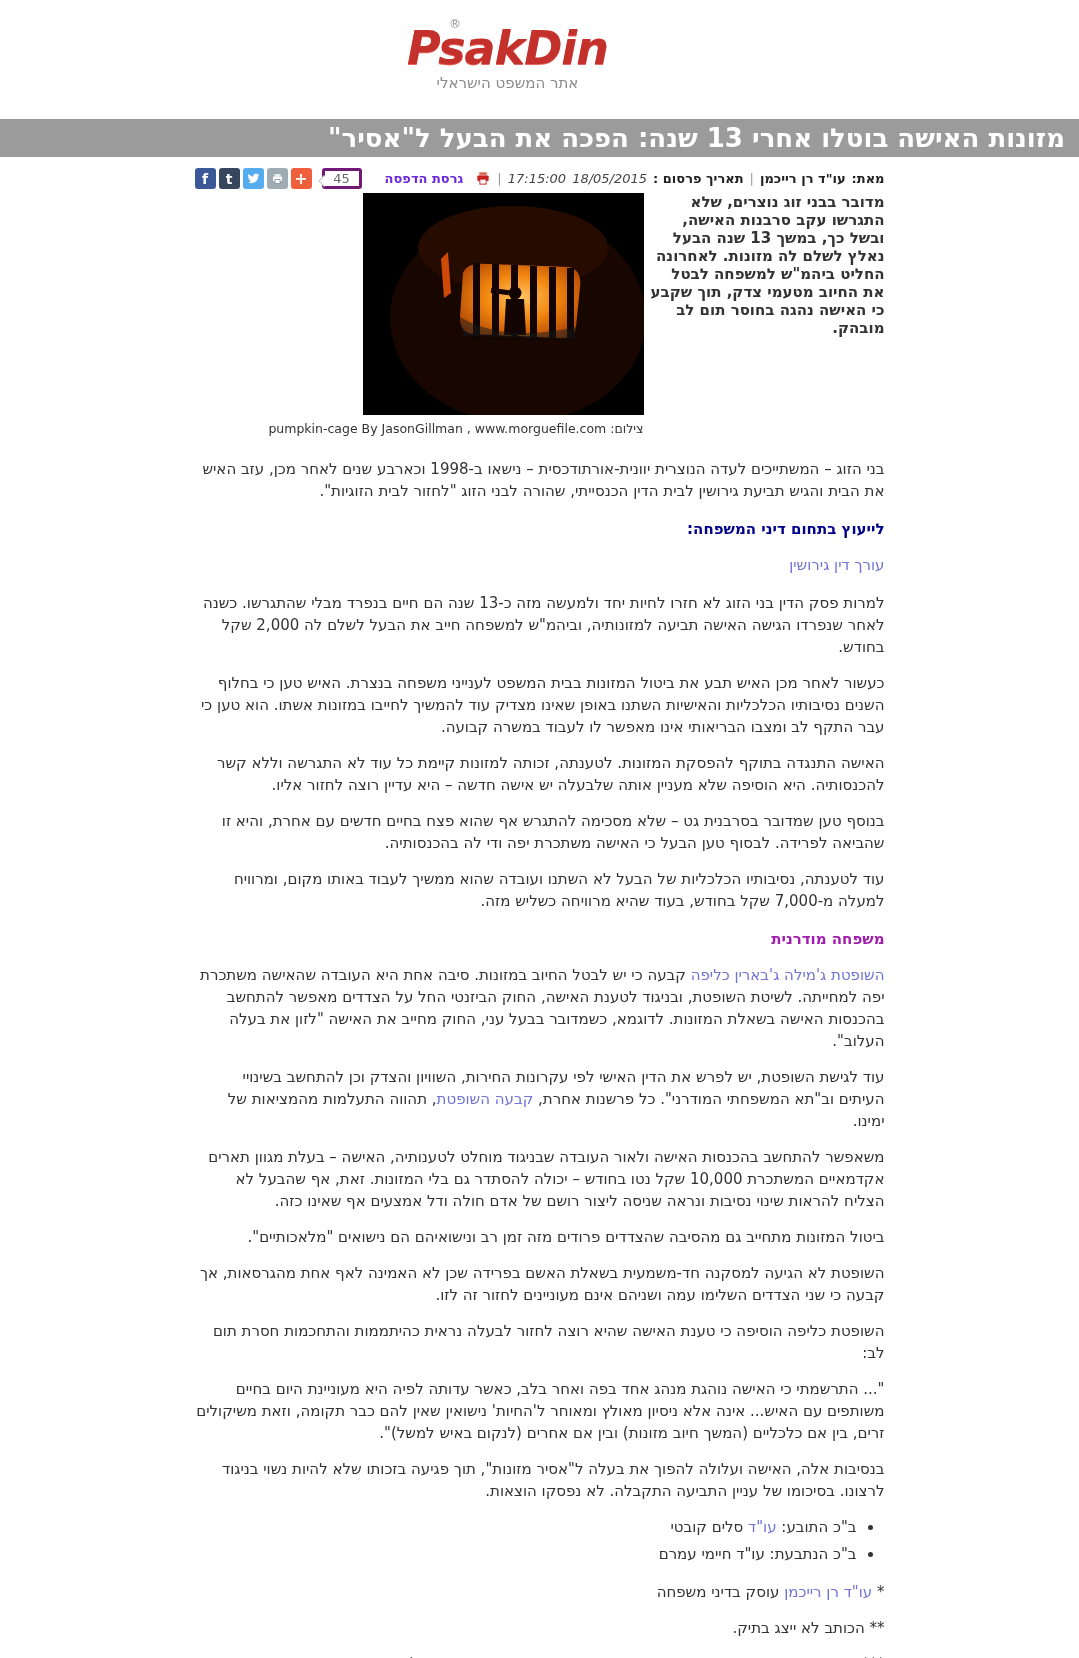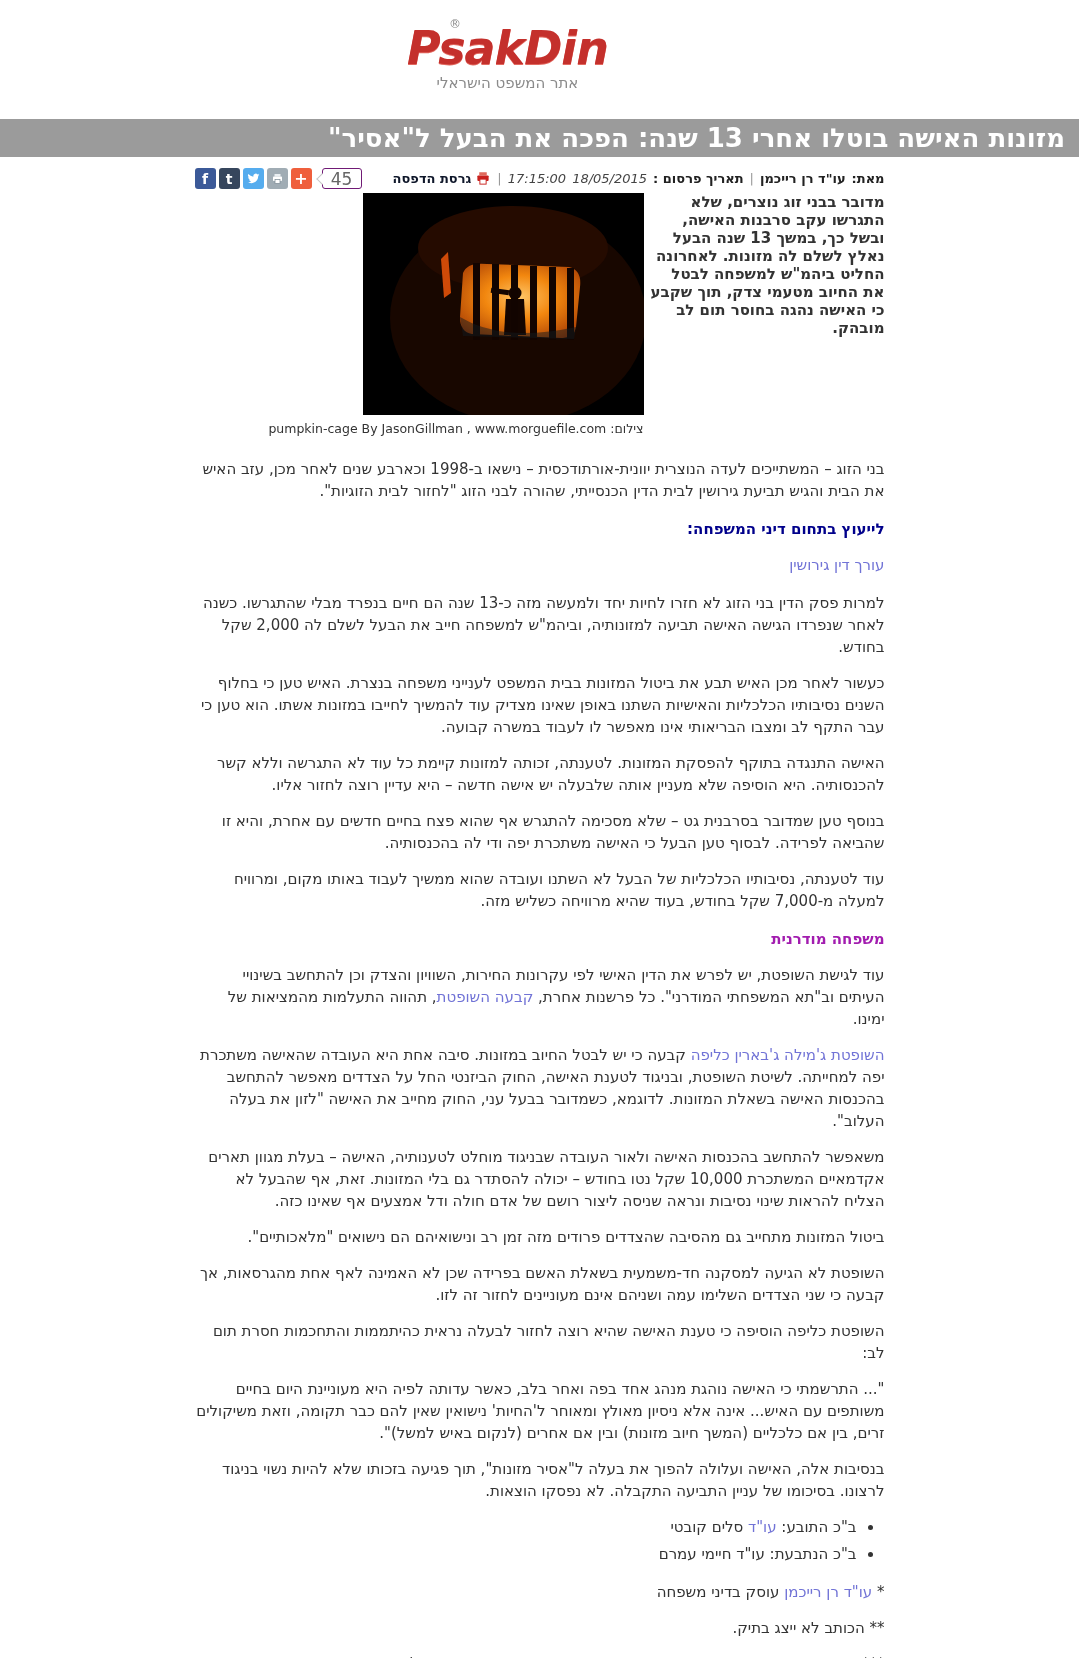--- a/index.html
+++ b/index.html
@@ -23,32 +23,32 @@
   
   .content { width:690px; margin:0 auto; }
 
   
   .byline-row { direction:rtl; display:flex; justify-content:space-between; align-items:center;
                 margin-top:11px; font-size:13px; }
   .byline { display:flex; align-items:center; gap:6px; font-weight:bold; color:#222; }
   .byline .val { font-weight:bold; }
   .byline .date, .byline .time { font-weight:normal; color:#444; direction:ltr;font-style:italic; }
   .sep { color:#999; font-weight:normal; }
-  .print-link { display:flex; align-items:flex-start; gap:4px; color:#0f172a; cursor:pointer; }
+  .print-link { display:flex; align-items:flex-start; gap:12px; color:#6d28d9; cursor:pointer; }
 
   .share-row { display:flex; direction:ltr; gap:3px; align-items:center; }
   .share-btn { width:21px; height:21px; border-radius:3px; display:flex; align-items:center;
                justify-content:center; color:#fff; font-weight:bold; font-size:14px; cursor:pointer; }
   .btn-fb { background:#3b5998; }
   .btn-tb { background:#36465d; }
   .btn-tw { background:#55acee; }
   .btn-pr { background:#a0acb4; }
   .btn-st { background:#ef5f3c; font-size:16px; }
-  .count-box { position:relative; width:40px; height:21px; border:1px solid #701a75; border-radius:3px;
-               background:#fff; color:#666; font-size:17px; display:flex; align-items:center;
+  .count-box { position:relative; width:40px; height:21px; border:3px solid #701a75; border-radius:3px;
+               background:#fff; color:#666; font-size:13px; display:flex; align-items:center;
                justify-content:center; margin-left:7px; }
   .count-box::before { content:""; position:absolute; left:-4.5px; top:6px; width:7px; height:7px;
                background:#fff; border-left:1px solid #c6c6c6; border-bottom:1px solid #c6c6c6;
                transform:rotate(45deg); }
 
   
   article { direction:rtl; text-align:right; font-size:15px; line-height:22px; margin-top:4px;
             color:#333; }
   article p { margin:0 0 14px; }
   .photo { float:left; width:281px; margin:0 5px 2px 168px; }
@@ -175,23 +175,23 @@
       <p class="linkline"><a class="plink">עורך דין גירושין</a></p>
 
       <p>למרות פסק הדין בני הזוג לא חזרו לחיות יחד ולמעשה מזה כ-13 שנה הם חיים בנפרד מבלי שהתגרשו. כשנה לאחר שנפרדו הגישה האישה תביעה למזונותיה, וביהמ"ש למשפחה חייב את הבעל לשלם לה 2,000 שקל בחודש.</p>
       <p>כעשור לאחר מכן האיש תבע את ביטול המזונות בבית המשפט לענייני משפחה בנצרת. האיש טען כי בחלוף השנים נסיבותיו הכלכליות והאישיות השתנו באופן שאינו מצדיק עוד להמשיך לחייבו במזונות אשתו. הוא טען כי עבר התקף לב ומצבו הבריאותי אינו מאפשר לו לעבוד במשרה קבועה.</p>
       <p>האישה התנגדה בתוקף להפסקת המזונות. לטענתה, זכותה למזונות קיימת כל עוד לא התגרשה וללא קשר להכנסותיה. היא הוסיפה שלא מעניין אותה שלבעלה יש אישה חדשה – היא עדיין רוצה לחזור אליו.</p>
       <p>בנוסף טען שמדובר בסרבנית גט – שלא מסכימה להתגרש אף שהוא פצח בחיים חדשים עם אחרת, והיא זו שהביאה לפרידה. לבסוף טען הבעל כי האישה משתכרת יפה ודי לה בהכנסותיה.</p>
       <p>עוד לטענתה, נסיבותיו הכלכליות של הבעל לא השתנו ועובדה שהוא ממשיך לעבוד באותו מקום, ומרוויח למעלה מ-7,000 שקל בחודש, בעוד שהיא מרוויחה כשליש מזה.</p>
 
       <h3 class="modern-heading">משפחה מודרנית</h3>
 
+      <p><a class="plink">השופטת ג'מילה ג'בארין כליפה</a><span> קבעה כי יש לבטל החיוב במזונות. סיבה אחת היא העובדה שהאישה משתכרת יפה למחייתה. לשיטת השופטת, ובניגוד לטענת האישה, החוק הביזנטי החל על הצדדים מאפשר להתחשב בהכנסות האישה בשאלת המזונות. לדוגמא, כשמדובר בבעל עני, החוק מחייב את האישה "לזון את בעלה העלוב".</span></p>
+
       <p><span>עוד לגישת השופטת, יש לפרש את הדין האישי לפי עקרונות החירות, השוויון והצדק וכן להתחשב בשינויי העיתים וב"תא המשפחתי המודרני". כל פרשנות אחרת, </span><a class="plink">קבעה השופטת</a><span>, תהווה התעלמות מהמציאות של ימינו.</span></p>
-
-      <p><a class="plink">השופטת ג'מילה ג'בארין כליפה</a><span> קבעה כי יש לבטל החיוב במזונות. סיבה אחת היא העובדה שהאישה משתכרת יפה למחייתה. לשיטת השופטת, ובניגוד לטענת האישה, החוק הביזנטי החל על הצדדים מאפשר להתחשב בהכנסות האישה בשאלת המזונות. לדוגמא, כשמדובר בבעל עני, החוק מחייב את האישה "לזון את בעלה העלוב".</span></p>
 
       <p>משאפשר להתחשב בהכנסות האישה ולאור העובדה שבניגוד מוחלט לטענותיה, האישה – בעלת מגוון תארים אקדמאיים המשתכרת 10,000 שקל נטו בחודש – יכולה להסתדר גם בלי המזונות. זאת, אף שהבעל לא הצליח להראות שינוי נסיבות ונראה שניסה ליצור רושם של אדם חולה ודל אמצעים אף שאינו כזה.</p>
       <p>ביטול המזונות מתחייב גם מהסיבה שהצדדים פרודים מזה זמן רב ונישואיהם הם נישואים "מלאכותיים".</p>
       <p>השופטת לא הגיעה למסקנה חד-משמעית בשאלת האשם בפרידה שכן לא האמינה לאף אחת מהגרסאות, אך קבעה כי שני הצדדים השלימו עמה ושניהם אינם מעוניינים לחזור זה לזו.</p>
       <p>השופטת כליפה הוסיפה כי טענת האישה שהיא רוצה לחזור לבעלה נראית כהיתממות והתחכמות חסרת תום לב:</p>
       <p>"... התרשמתי כי האישה נוהגת מנהג אחד בפה ואחר בלב, כאשר עדותה לפיה היא מעוניינת היום בחיים משותפים עם האיש... אינה אלא ניסיון מאולץ ומאוחר ל'החיות' נישואין שאין להם כבר תקומה, וזאת משיקולים זרים, בין אם כלכליים (המשך חיוב מזונות) ובין אם אחרים (לנקום באיש למשל)".</p>
       <p>בנסיבות אלה, האישה ועלולה להפוך את בעלה ל"אסיר מזונות", תוך פגיעה בזכותו שלא להיות נשוי בניגוד לרצונו. בסיכומו של עניין התביעה התקבלה. לא נפסקו הוצאות.</p>
 
       <ul class="parties">
         <li><span>ב"כ התובע: </span><a class="plink">עו"ד</a><span> סלים קובטי</span></li>

